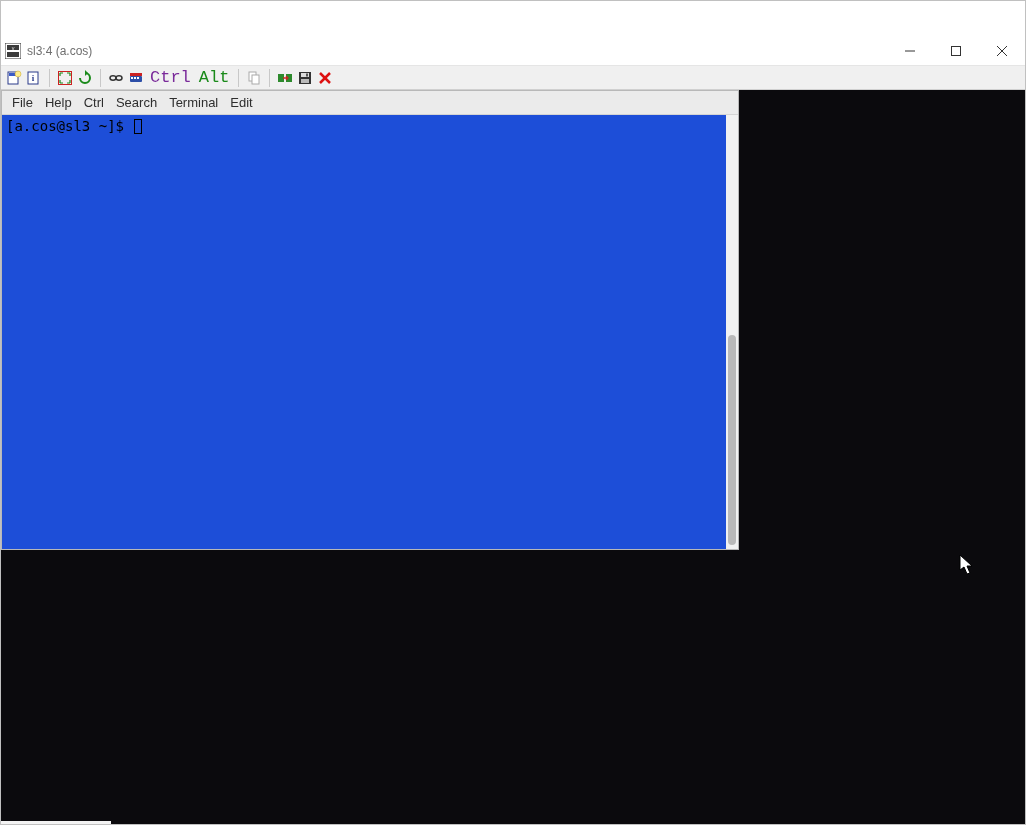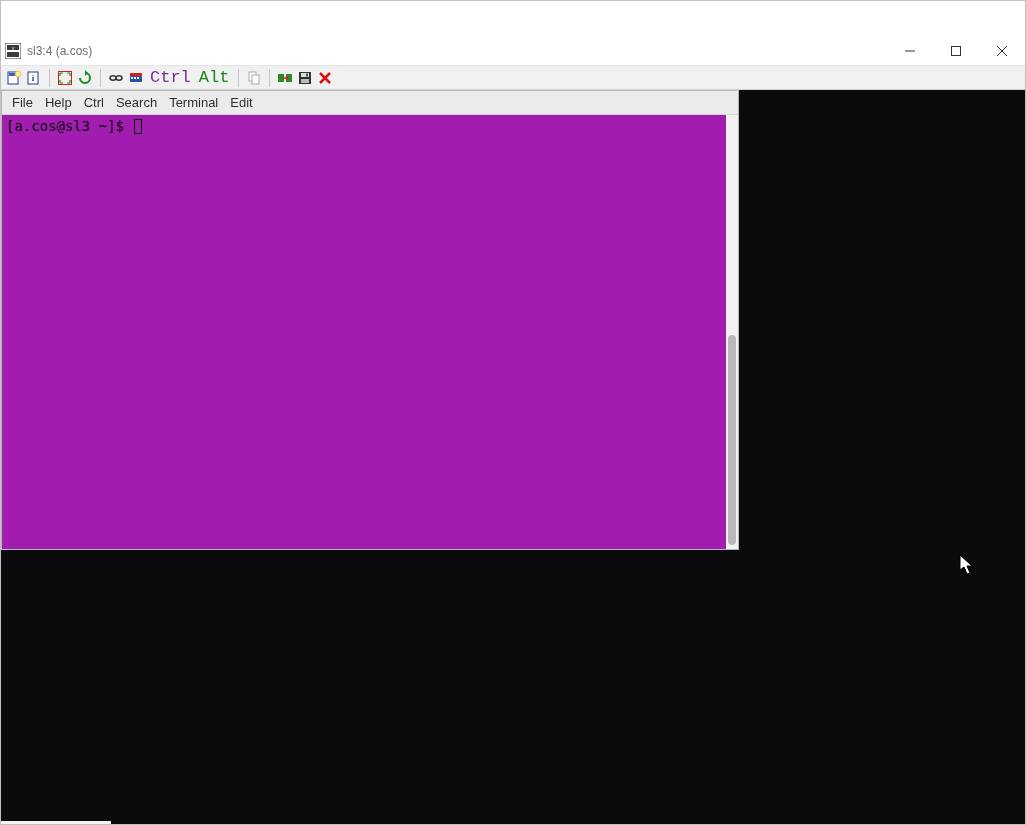--- a/index.html
+++ b/index.html
@@ -107,21 +107,21 @@
       font-size: 13px;
       color: #2e2e2e;
     }
     .terminal-menubar .menu-item {
       padding: 2px 6px;
       cursor: default;
     }
     .terminal-body {
       flex: 1;
       display: flex;
-      background: #a21caf;
+      background: #1d4ed8;
     }
     .terminal-text {
       flex: 1;
       padding: 2px 4px;
       font-family: "DejaVu Sans Mono", Menlo, Consolas, monospace;
       font-size: 14px;
       line-height: 18px;
       color: #000;
       white-space: pre;
     }

